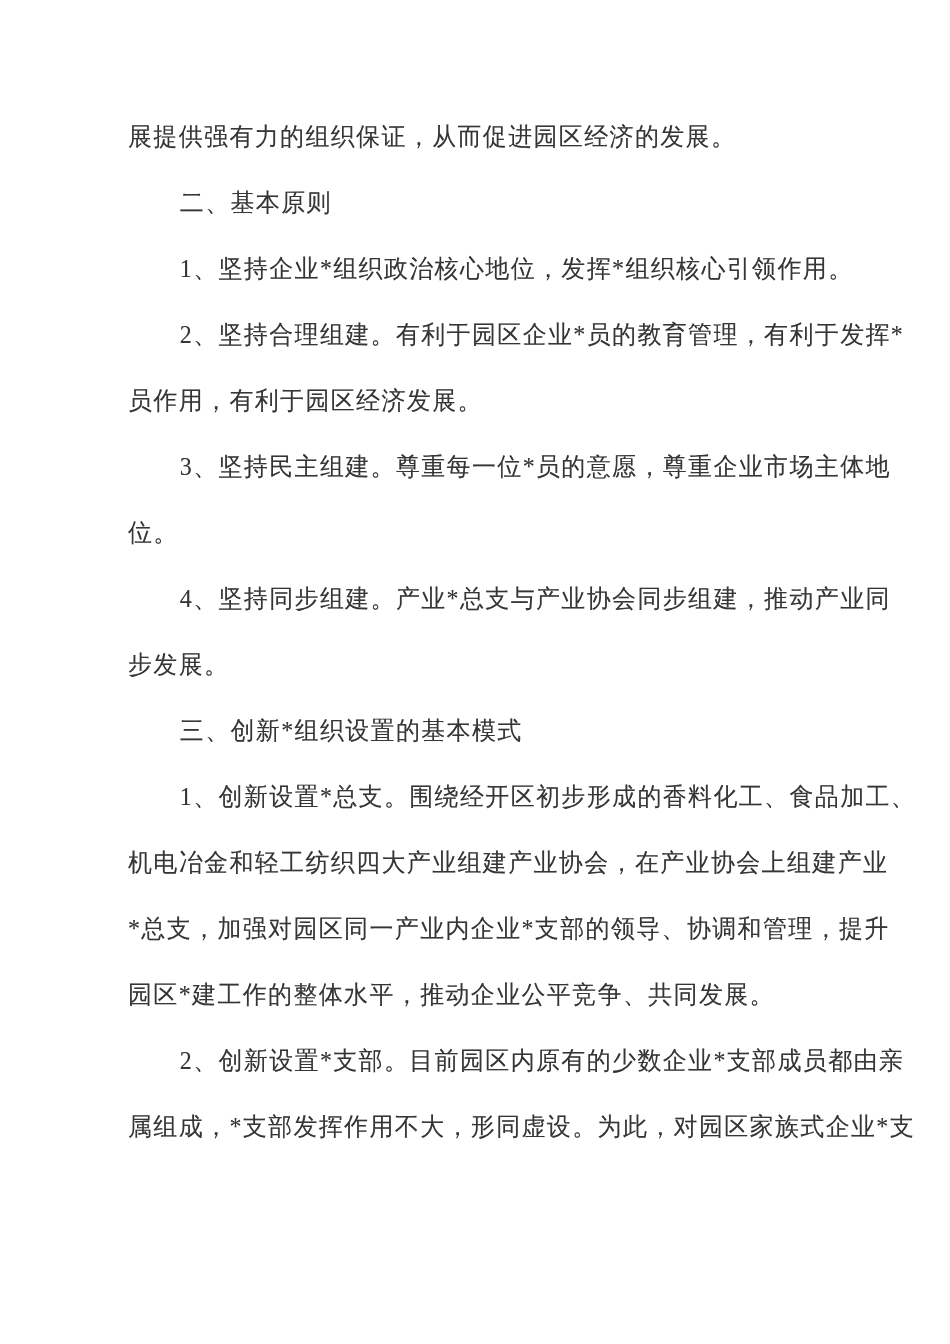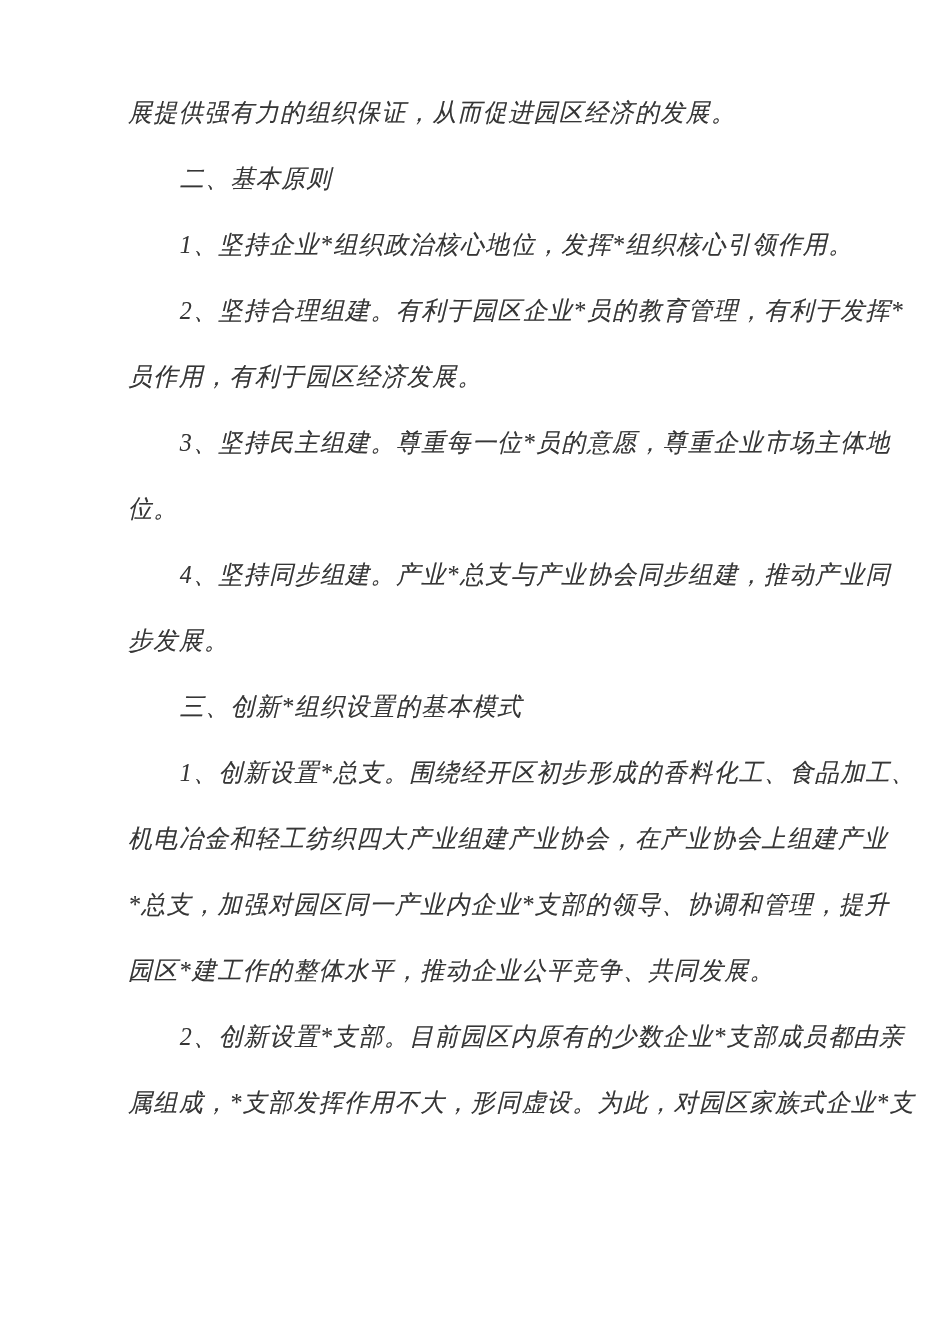--- a/index.html
+++ b/index.html
@@ -14,23 +14,22 @@
     width: 950px;
     height: 1344px;
     background: #ffffff;
     overflow: hidden;
     box-sizing: border-box;
   }
 
   .doc-body {
     position: absolute;
     left: 128px;
-    top: 80px;
+    top: 104px;
     width: 690px;
-    font-style: italic;
   }
 
   .doc-line {
     font-family: "Liberation Serif", "DejaVu Serif", serif;
     font-size: 25px;
     line-height: 66px;
     height: 66px;
     color: #363636;
     letter-spacing: 1.4px;
     white-space: pre;

